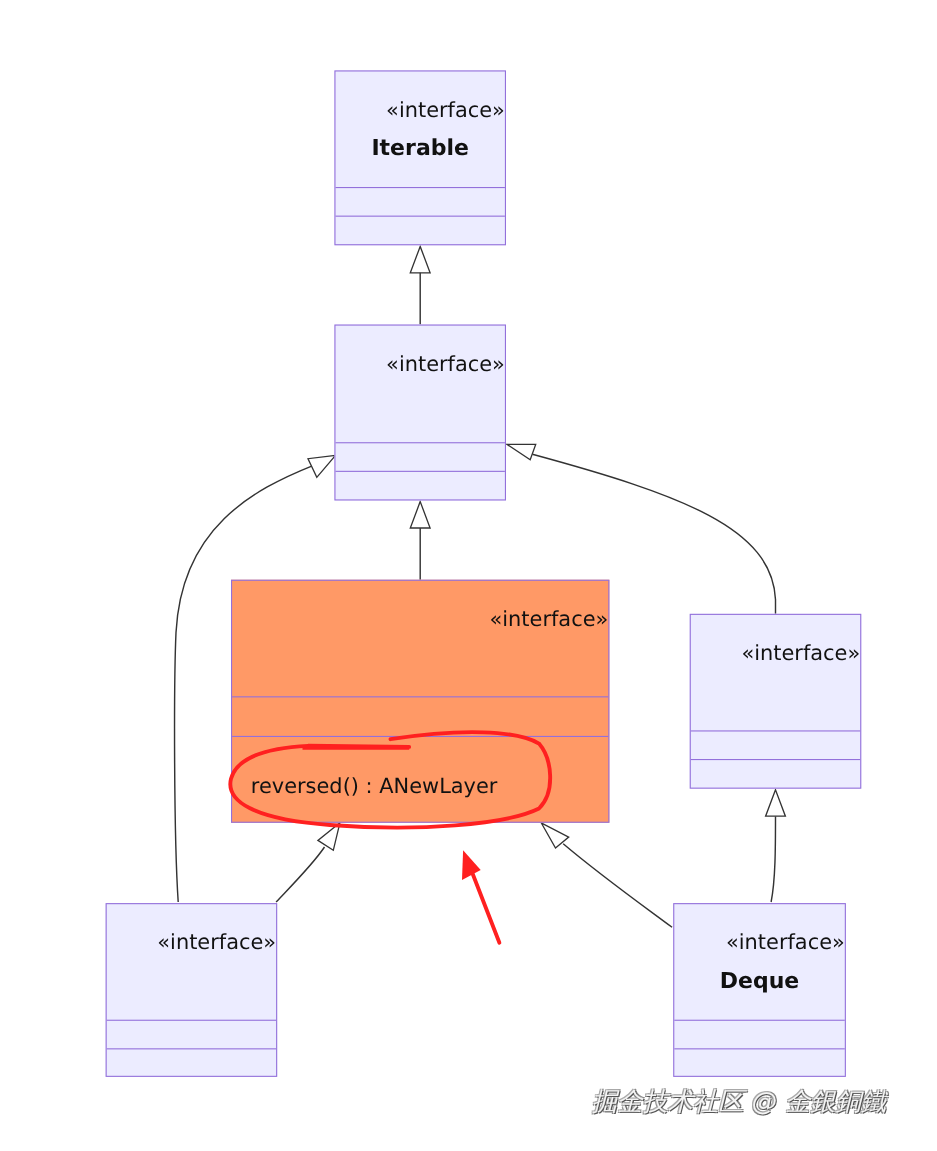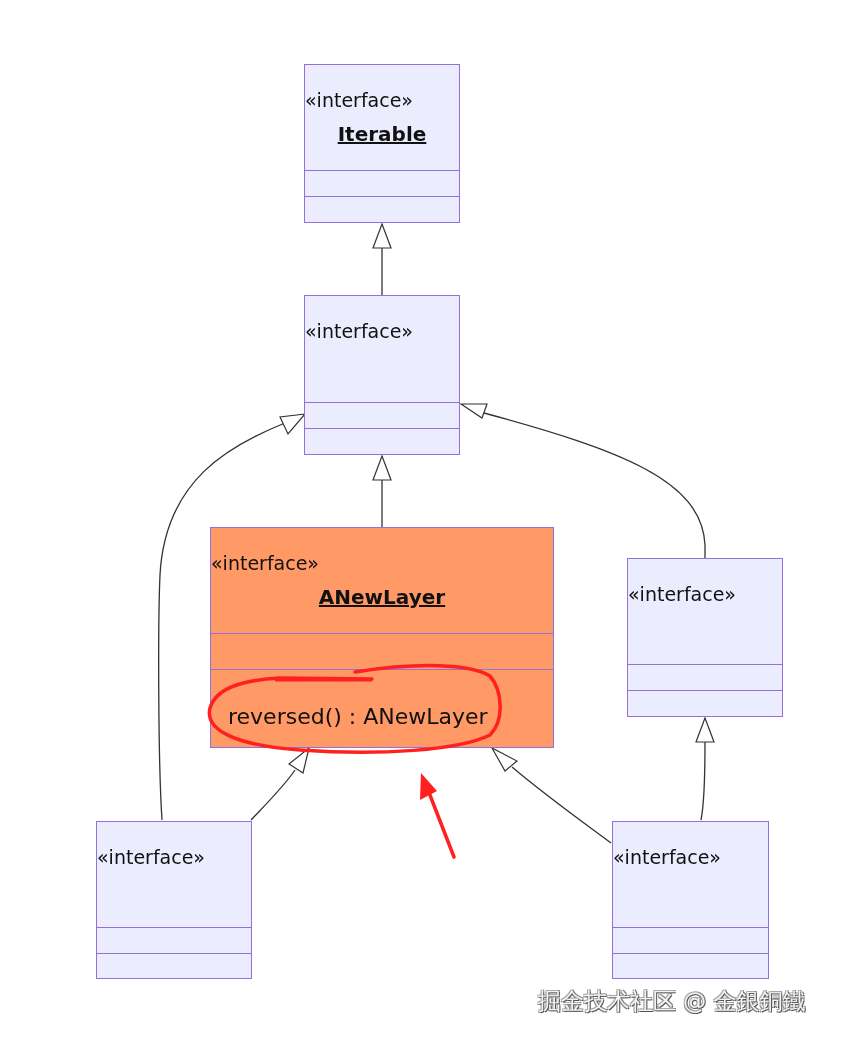--- a/index.html
+++ b/index.html
@@ -1,26 +1,26 @@
 <!DOCTYPE html>
 <html><head>
 <meta charset="utf-8">
 <style>
   html, body { margin: 0; padding: 0; background: #ffffff; }
   body { width: 852px; height: 1046px; position: relative; overflow: hidden;
          font-family: "DejaVu Sans", sans-serif; }
   svg#diagram { position: absolute; left: 0; top: 0; }
   .box { position: absolute; box-sizing: border-box; border: 1.5px solid #9370db; background: #ECECFF; }
   .box.highlight { background: #FF9966; }
-  .box .stereo { position: absolute; left: 0; right: 0; top: 24px; font-size: 19px; color: #111; text-align: left; }
-  .box .name { position: absolute; left: 0; right: 0; top: 57px; font-size: 20px; font-weight: bold; color: #111; text-align: center; text-decoration: underline; }
+  .box .stereo { position: absolute; left: 0; right: 0; top: 24px; font-size: 19px; color: #111; text-align: right; }
+  .box .name { position: absolute; left: 0; right: 0; top: 57px; font-size: 20px; font-weight: bold; color: #111; text-align: center; }
   .box .div { position: absolute; left: 0; right: 0; height: 0; border-top: 1.5px solid #9370db; }
-  .box .method { position: absolute; left: 17px; font-size: 22px; color: #111; }
+  .box .method { position: absolute; left: 17px; font-size: 19px; color: #111; }
   .watermark { position: absolute; left: 538px; top: 986px; font-size: 23px; color: #f4f4f4;
-               text-shadow: 1px 1px 0 #555, -1px -1px 0 #aaa, 1px -1px 0 #888, -1px 1px 0 #888; letter-spacing: 0px; }
+               text-shadow: 1px 1px 0 #555, -1px -1px 0 #aaa, 1px -1px 0 #888, -1px 1px 0 #888; letter-spacing: 0px; font-style: italic; }
 </style>
 </head>
 <body>
 
 <svg id="diagram" width="852" height="1046">
   <defs>
     <marker id="tri" viewBox="0 0 20 20" refX="1" refY="10" markerWidth="20" markerHeight="20" markerUnits="userSpaceOnUse" orient="auto">
       <path d="M1,10 L19,1 L19,19 Z" fill="#ffffff" stroke="#333" stroke-width="1.2"></path>
     </marker>
   </defs>
@@ -55,40 +55,40 @@
 </div>
 
 <div class="box" style="left:304px;top:295px;width:156px;height:160px;">
   <div class="stereo">«interface»</div>
   <div class="div" style="top:106px;"></div>
   <div class="div" style="top:132px;"></div>
 </div>
 
 <div class="box highlight" style="left:210px;top:527px;width:344px;height:221px;">
   <div class="stereo">«interface»</div>
-  <div class="name">ANewLayer</div>
   <div class="div" style="top:105px;"></div>
   <div class="div" style="top:141px;"></div>
   <div class="method" style="top:176px;">reversed() : ANewLayer</div>
 </div>
 
 <div class="box" style="left:627px;top:558px;width:156px;height:159px;">
   <div class="stereo">«interface»</div>
   <div class="div" style="top:105px;"></div>
   <div class="div" style="top:131px;"></div>
 </div>
 
 <div class="box" style="left:96px;top:821px;width:156px;height:158px;">
   <div class="stereo">«interface»</div>
   <div class="div" style="top:105px;"></div>
   <div class="div" style="top:131px;"></div>
 </div>
 
 <div class="box" style="left:612px;top:821px;width:157px;height:158px;">
   <div class="stereo">«interface»</div>
+  <div class="name">Deque</div>
   <div class="div" style="top:105px;"></div>
   <div class="div" style="top:131px;"></div>
 </div>
 
 <svg width="852" height="1046" style="position:absolute;left:0;top:0;pointer-events:none;">
   <path d="M372,679 L280,678 C240,680 215,690 210,708 C205,728 230,745 300,750 C380,756 460,750 490,735 C505,720 502,690 490,676 C470,664 420,662 355,672" stroke="#ff2020" stroke-width="3.5" fill="none" stroke-linecap="round"></path>
   <path d="M275,680 L372,680" stroke="#ff2020" stroke-width="3" fill="none"></path>
   <path d="M454,857 L428,790" stroke="#ff2020" stroke-width="3.5" fill="none" stroke-linecap="round"></path>
   <path d="M421,773 L420,800 L437,791 Z" fill="#ff2020"></path>
 </svg>

